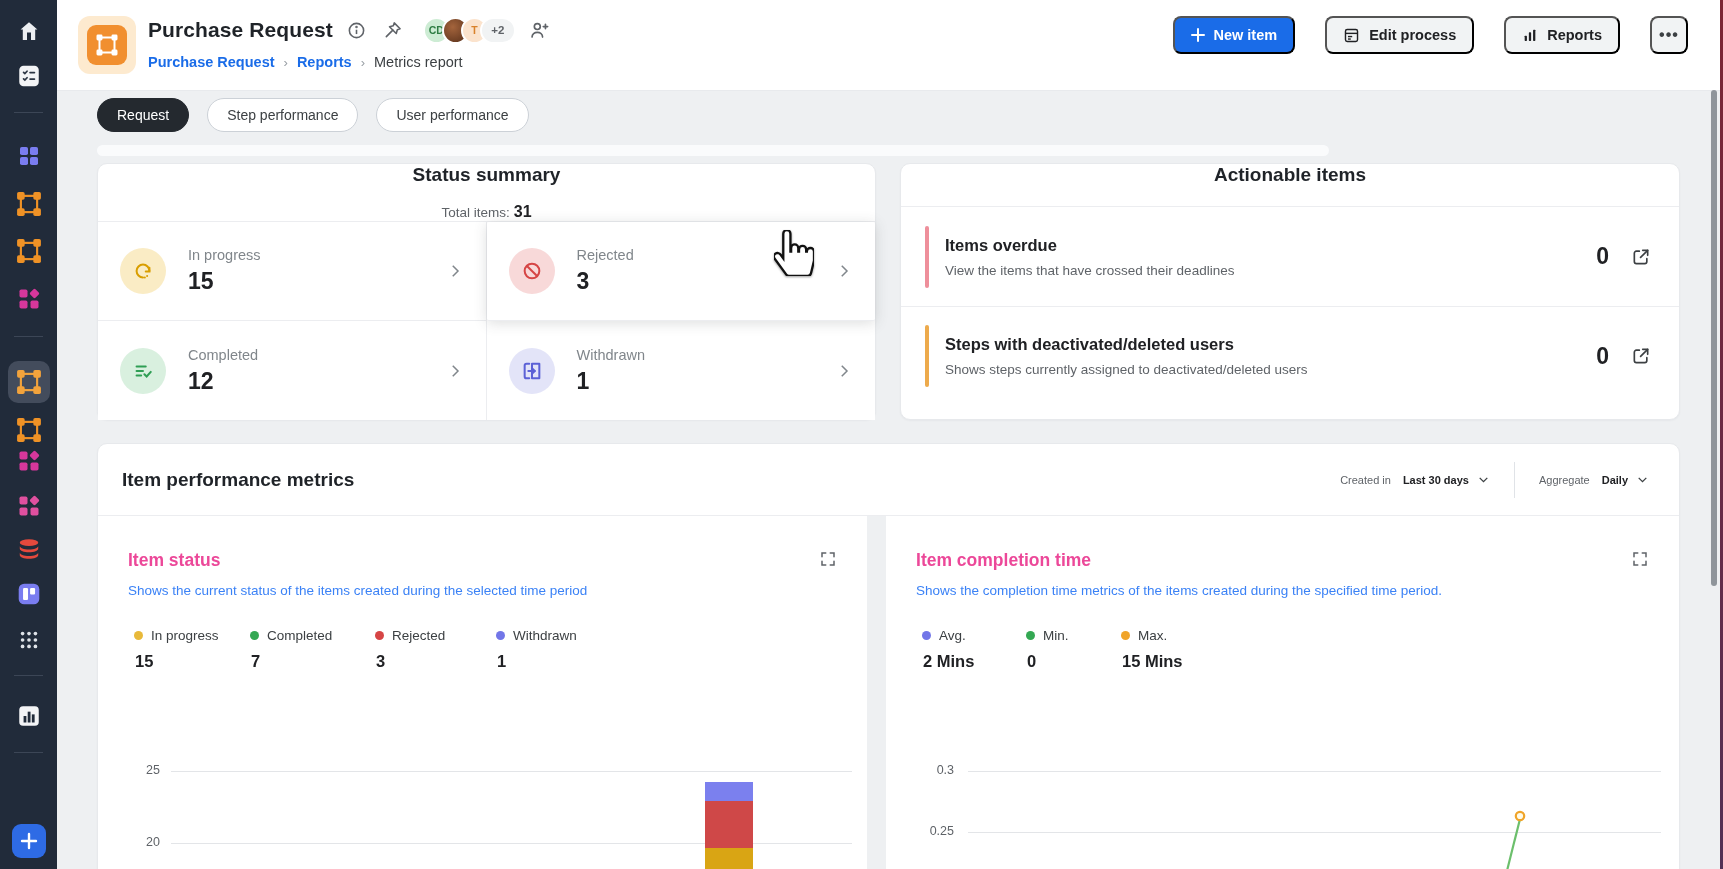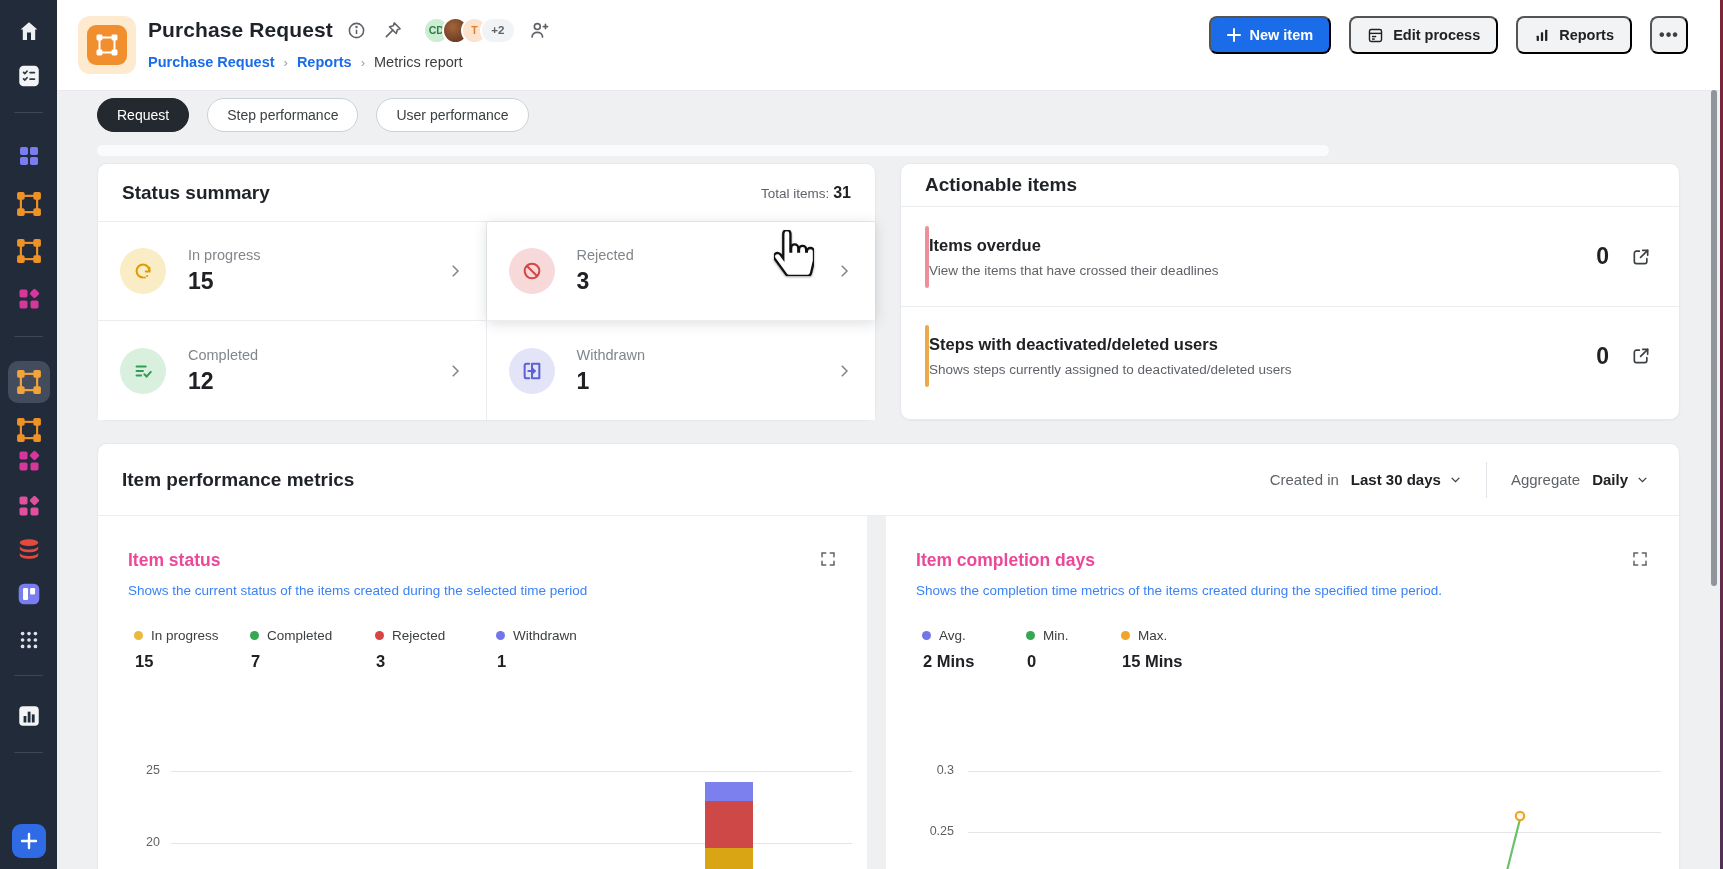--- a/index.html
+++ b/index.html
@@ -27,37 +27,37 @@
             font-size:10.5px; font-weight:700; margin-left:-8px; }
   .avatar:first-child { margin-left:4px; }
   .avatar.green { background:#cdecd4; color:#2e7d43; }
   .avatar.photo { background:radial-gradient(circle at 38% 35%, #a4643c 0%, #6e3f24 70%, #4e2c18 100%); }
   .avatar.peach { background:#fbe3cd; color:#d9822b; }
   .avatar.more { background:#f1f3f4; color:#5f6368; width:36px; border-radius:14px; font-size:11.5px; font-weight:600; }
   .crumb-row { position:absolute; left:91px; top:54px; display:flex; align-items:center; gap:9px; font-size:14.5px; }
   .crumb-link { color:#1a6ce8; font-weight:600; cursor:pointer; }
   .crumb-sep { color:#9aa0a6; font-size:13px; }
   .crumb-current { color:#3c4043; font-weight:500; }
-  .topbar-actions { position:absolute; right:35px; top:16px; display:flex; align-items:flex-end; gap:18px; }
+  .topbar-actions { position:absolute; right:35px; top:16px; display:flex; align-items:flex-end; gap:30px; }
   .btn { height:38px; border-radius:8px; display:flex; align-items:center; gap:9px; padding:0 16px; font-size:14.5px; font-weight:600; cursor:pointer; }
   .btn.primary { background:#1a6ce8; color:#fff; }
   .btn.secondary { background:#f1f3f4; color:#202124; }
   .btn.more { width:38px; padding:0; justify-content:center; background:#f1f3f4; color:#3c4043; font-size:16px; letter-spacing:1px; }
 
   
   .tabs { position:absolute; left:97px; top:98px; display:flex; gap:18px; z-index:20; }
   .tab { height:34px; padding:0 19px; border-radius:17px; display:flex; align-items:center; font-size:14px; font-weight:500; cursor:pointer;
          background:#fff; border:1px solid #ccd1d7; color:#3c4043; }
   .tab.active { background:#24292f; border-color:#24292f; color:#fff; }
 
   .scroll-artifact { position:absolute; left:97px; top:145px; width:1232px; height:11px; border-radius:7px; background:rgba(252,253,254,.85); }
 
   
   .card { position:absolute; background:#fff; border:1px solid #e7e9ec; border-radius:10px; box-shadow:0 1px 2px rgba(16,24,40,.04); }
-  .card-head { display:flex; align-items:center; justify-content:space-between; padding:0 24px; border-bottom:1px solid #ecedf0; }
+  .card-head { display:flex; align-items:center; justify-content:space-between; padding:0 24px; border-bottom:1px solid #ecedf0;flex-direction:column; }
   .card-title { font-size:19px; font-weight:700; color:#1f2328; }
 
   
   .status-card { left:97px; top:163px; width:779px; height:257px; }
   .status-card .card-head { height:58px; }
   .total-items { font-size:13.5px; color:#5f6368; }
   .total-items b { font-size:16px; color:#202124; margin-left:4px; font-weight:700; }
   .status-grid { display:grid; grid-template-columns:1fr 1fr; grid-template-rows:99px 99px; }
   .status-cell { display:flex; align-items:center; padding:0 22px; cursor:pointer; position:relative; background:#fff; }
   .status-cell:nth-child(1), .status-cell:nth-child(2) { border-bottom:1px solid #ecedf0; }
@@ -72,30 +72,30 @@
   .stat-label { font-size:14.5px; color:#80868b; }
   .stat-value { font-size:23px; font-weight:700; color:#202124; margin-top:5px; }
   .cell-chev { margin-left:auto; color:#80868b; display:flex; }
 
   
   .action-card { left:900px; top:163px; width:780px; height:257px; }
   .action-card .card-head { height:43px; }
   .action-row { height:99px; display:flex; align-items:center; padding:0 28px 0 24px; }
   .action-row + .action-row { border-top:1px solid #ecedf0; }
   .accent-bar { width:4px; height:62px; border-radius:3px; flex:0 0 auto; }
-  .action-text { }
+  .action-text { margin-left:16px; }
   .action-title { font-size:16.5px; font-weight:700; color:#202124; }
   .action-desc { font-size:13.5px; color:#5f6368; margin-top:8px; }
   .action-value { margin-left:auto; font-size:23px; font-weight:700; color:#202124; }
   .ext-btn { margin-left:22px; color:#3c4043; cursor:pointer; display:flex; }
 
   
   .perf-card { left:97px; top:443px; width:1583px; height:540px; overflow:hidden; }
   .perf-head { height:72px; display:flex; align-items:center; padding:0 30px 0 24px; border-bottom:1px solid #ecedf0; }
-  .perf-controls { margin-left:auto; display:flex; align-items:center; font-size:15px;text-align:right; }
+  .perf-controls { margin-left:auto; display:flex; align-items:center; font-size:11px;text-align:right; }
   .ctl-label { color:#5f6368; margin-right:12px; }
   .ctl-select { display:flex; align-items:center; gap:8px; font-weight:600; color:#202124; cursor:pointer; }
   .ctl-divider { width:1px; height:36px; background:#e0e3e7; margin:0 24px; }
   .perf-body { position:absolute; left:0; top:72px; right:0; bottom:0; display:flex; background:#eef0f2; }
   .chart-panel { background:#fff; position:relative; }
   .chart-panel.left { width:770px; }
   .chart-panel.right { width:794px; margin-left:19px; }
   .chart-title-row { display:flex; align-items:flex-start; justify-content:space-between; padding:34px 30px 0 30px; }
   .chart-title { font-size:17.5px; font-weight:700; color:#ec4899; }
   .chart-sub { font-size:13.5px; color:#3b82f6; padding:12px 30px 0 30px; }
@@ -534,21 +534,21 @@
           <span class="tick" style="right:707px; top:89px">20</span>
           <div class="gridline" style="left:73px; right:15px; top:97px"></div>
           <div class="bar-seg" style="left:607px; top:36px; height:19px; background:#7b80ee"></div>
           <div class="bar-seg" style="left:607px; top:55px; height:47px; background:#cf4848"></div>
           <div class="bar-seg" style="left:607px; top:102px; height:130px; background:#d9a514"></div>
         </div>
       </div>
 
       <div class="chart-panel right">
         <div class="chart-title-row">
-          <span class="chart-title">Item completion days</span>
+          <span class="chart-title">Item completion time</span>
           <span class="expand-btn">
             <svg width="18" height="18" viewBox="0 0 24 24" fill="none" stroke="currentColor" stroke-width="2" stroke-linecap="round">
                 <path d="M4 9V4h5"></path>
                 <path d="M15 4h5v5"></path>
                 <path d="M20 15v5h-5"></path>
                 <path d="M9 20H4v-5"></path>
               </svg>
           </span>
         </div>
         <div class="chart-sub">Shows the completion time metrics of the items created during the specified time period.</div>

